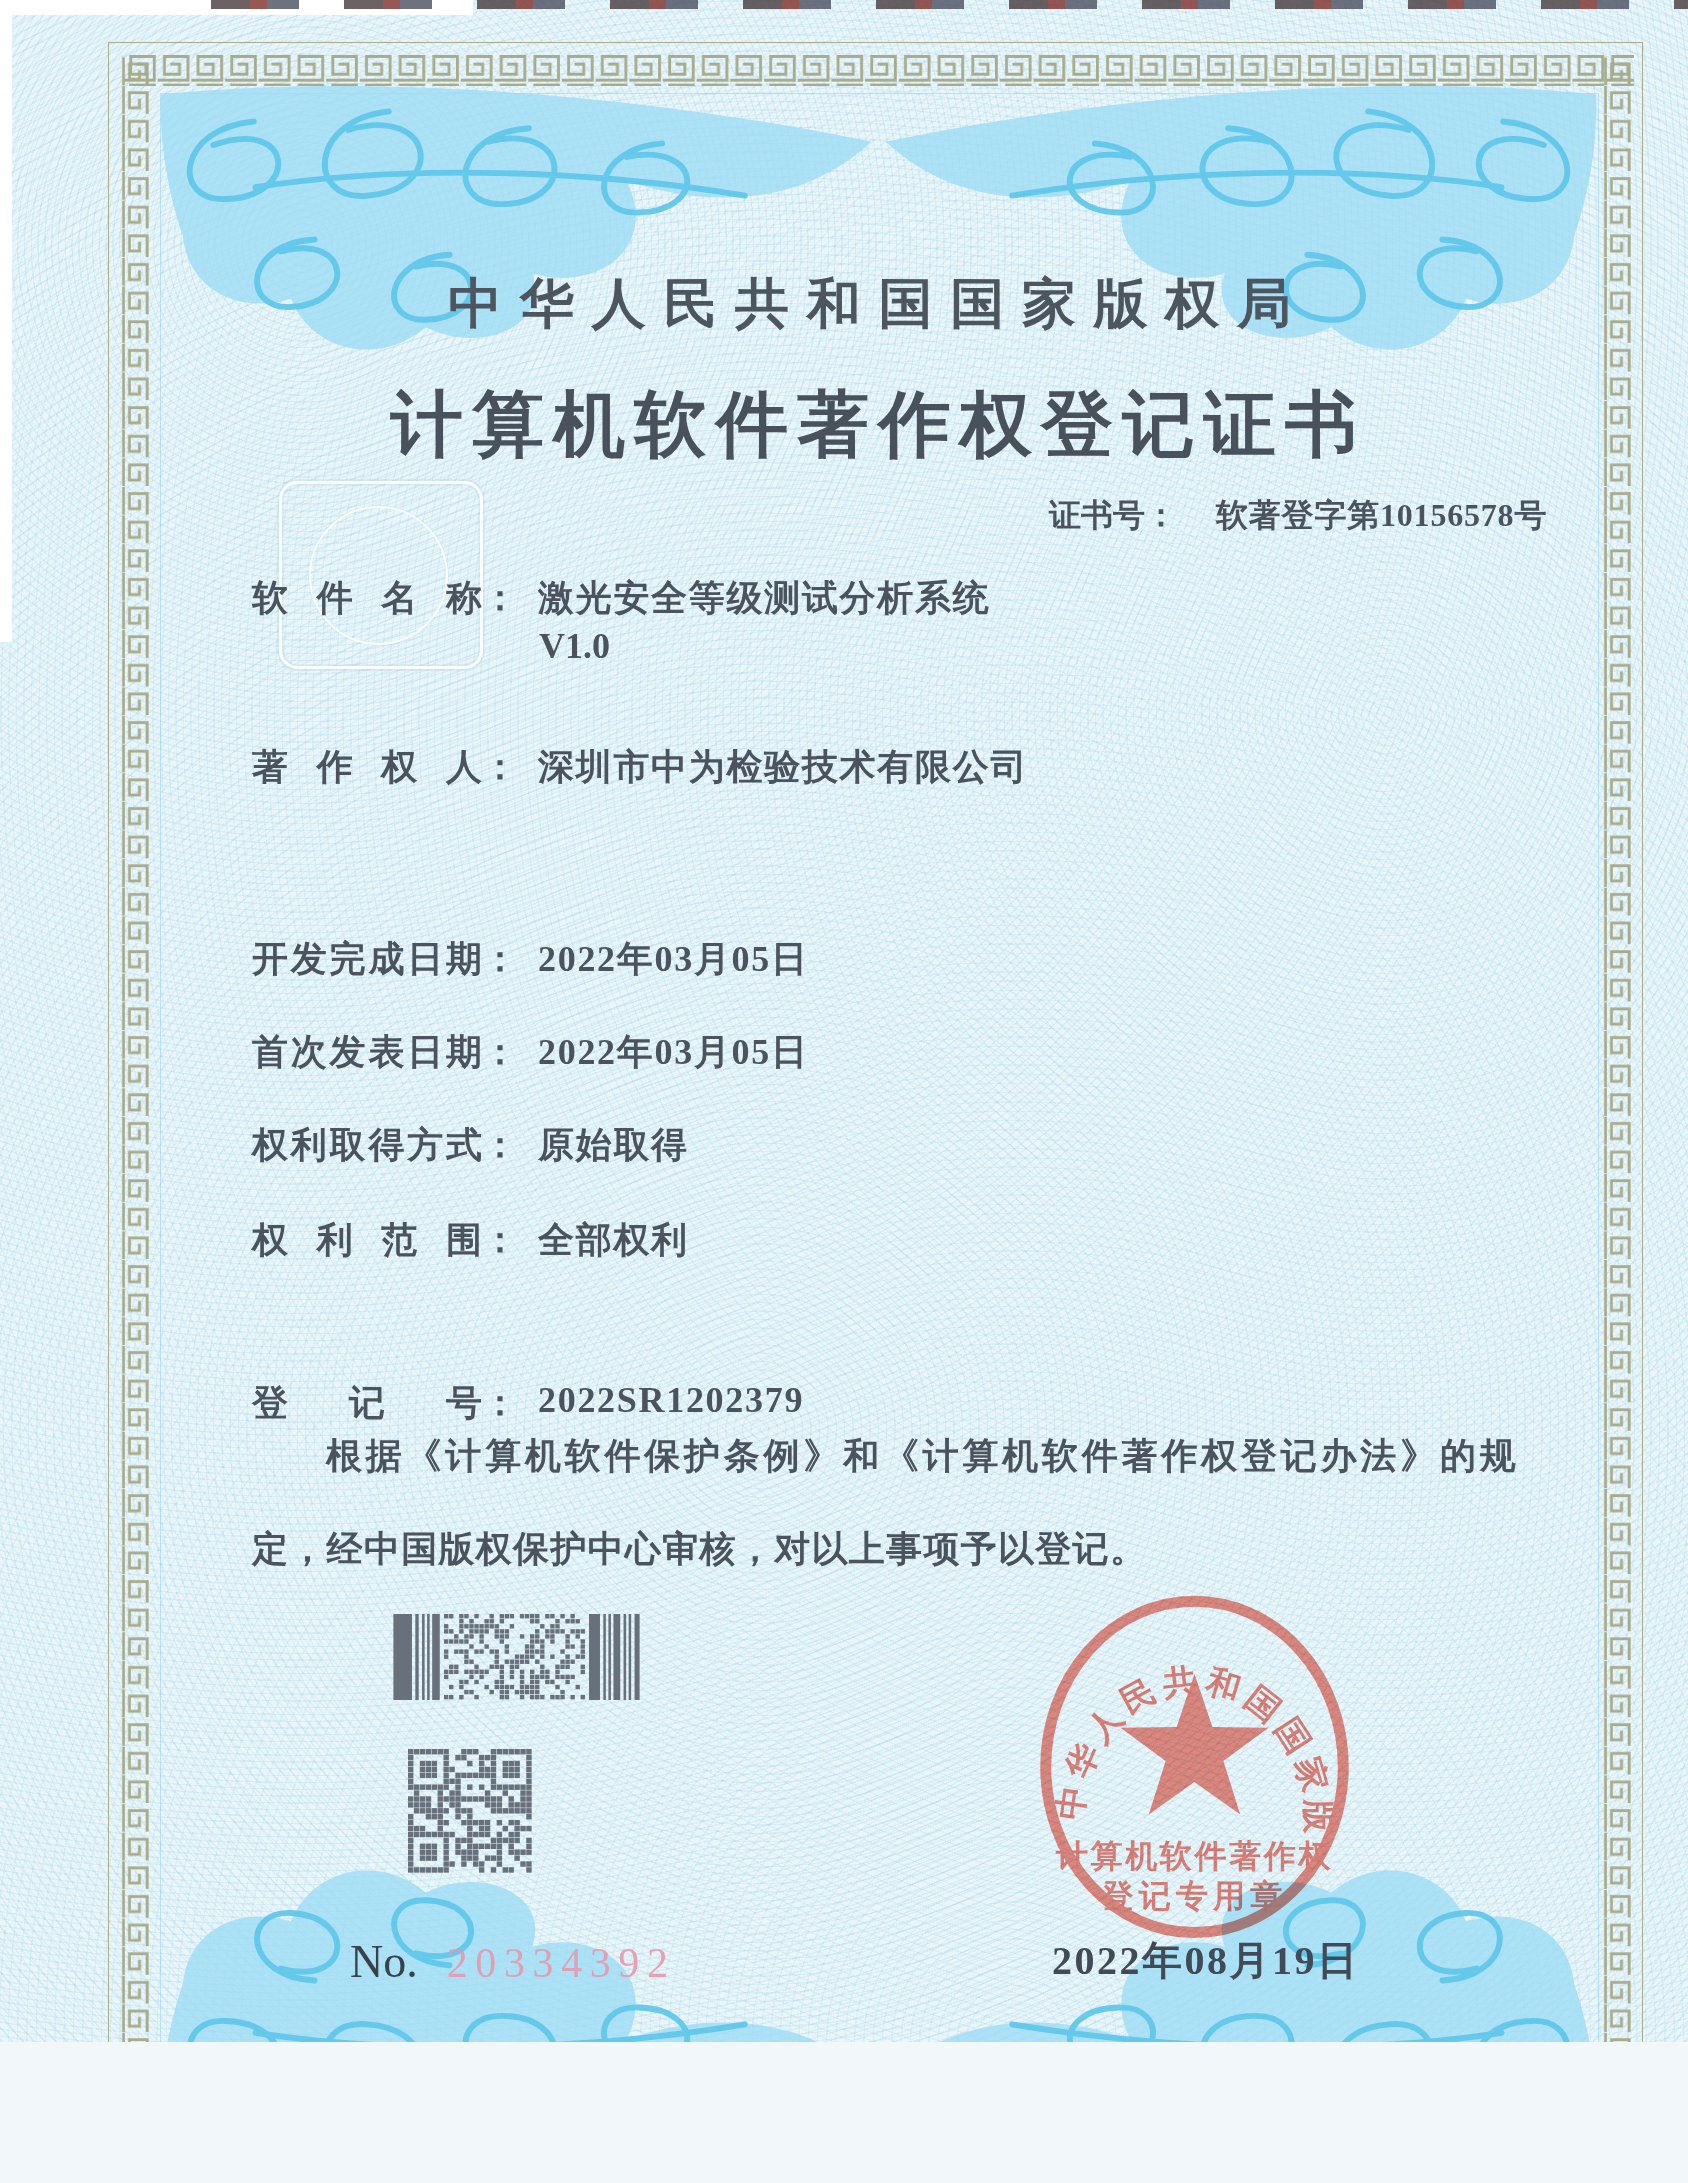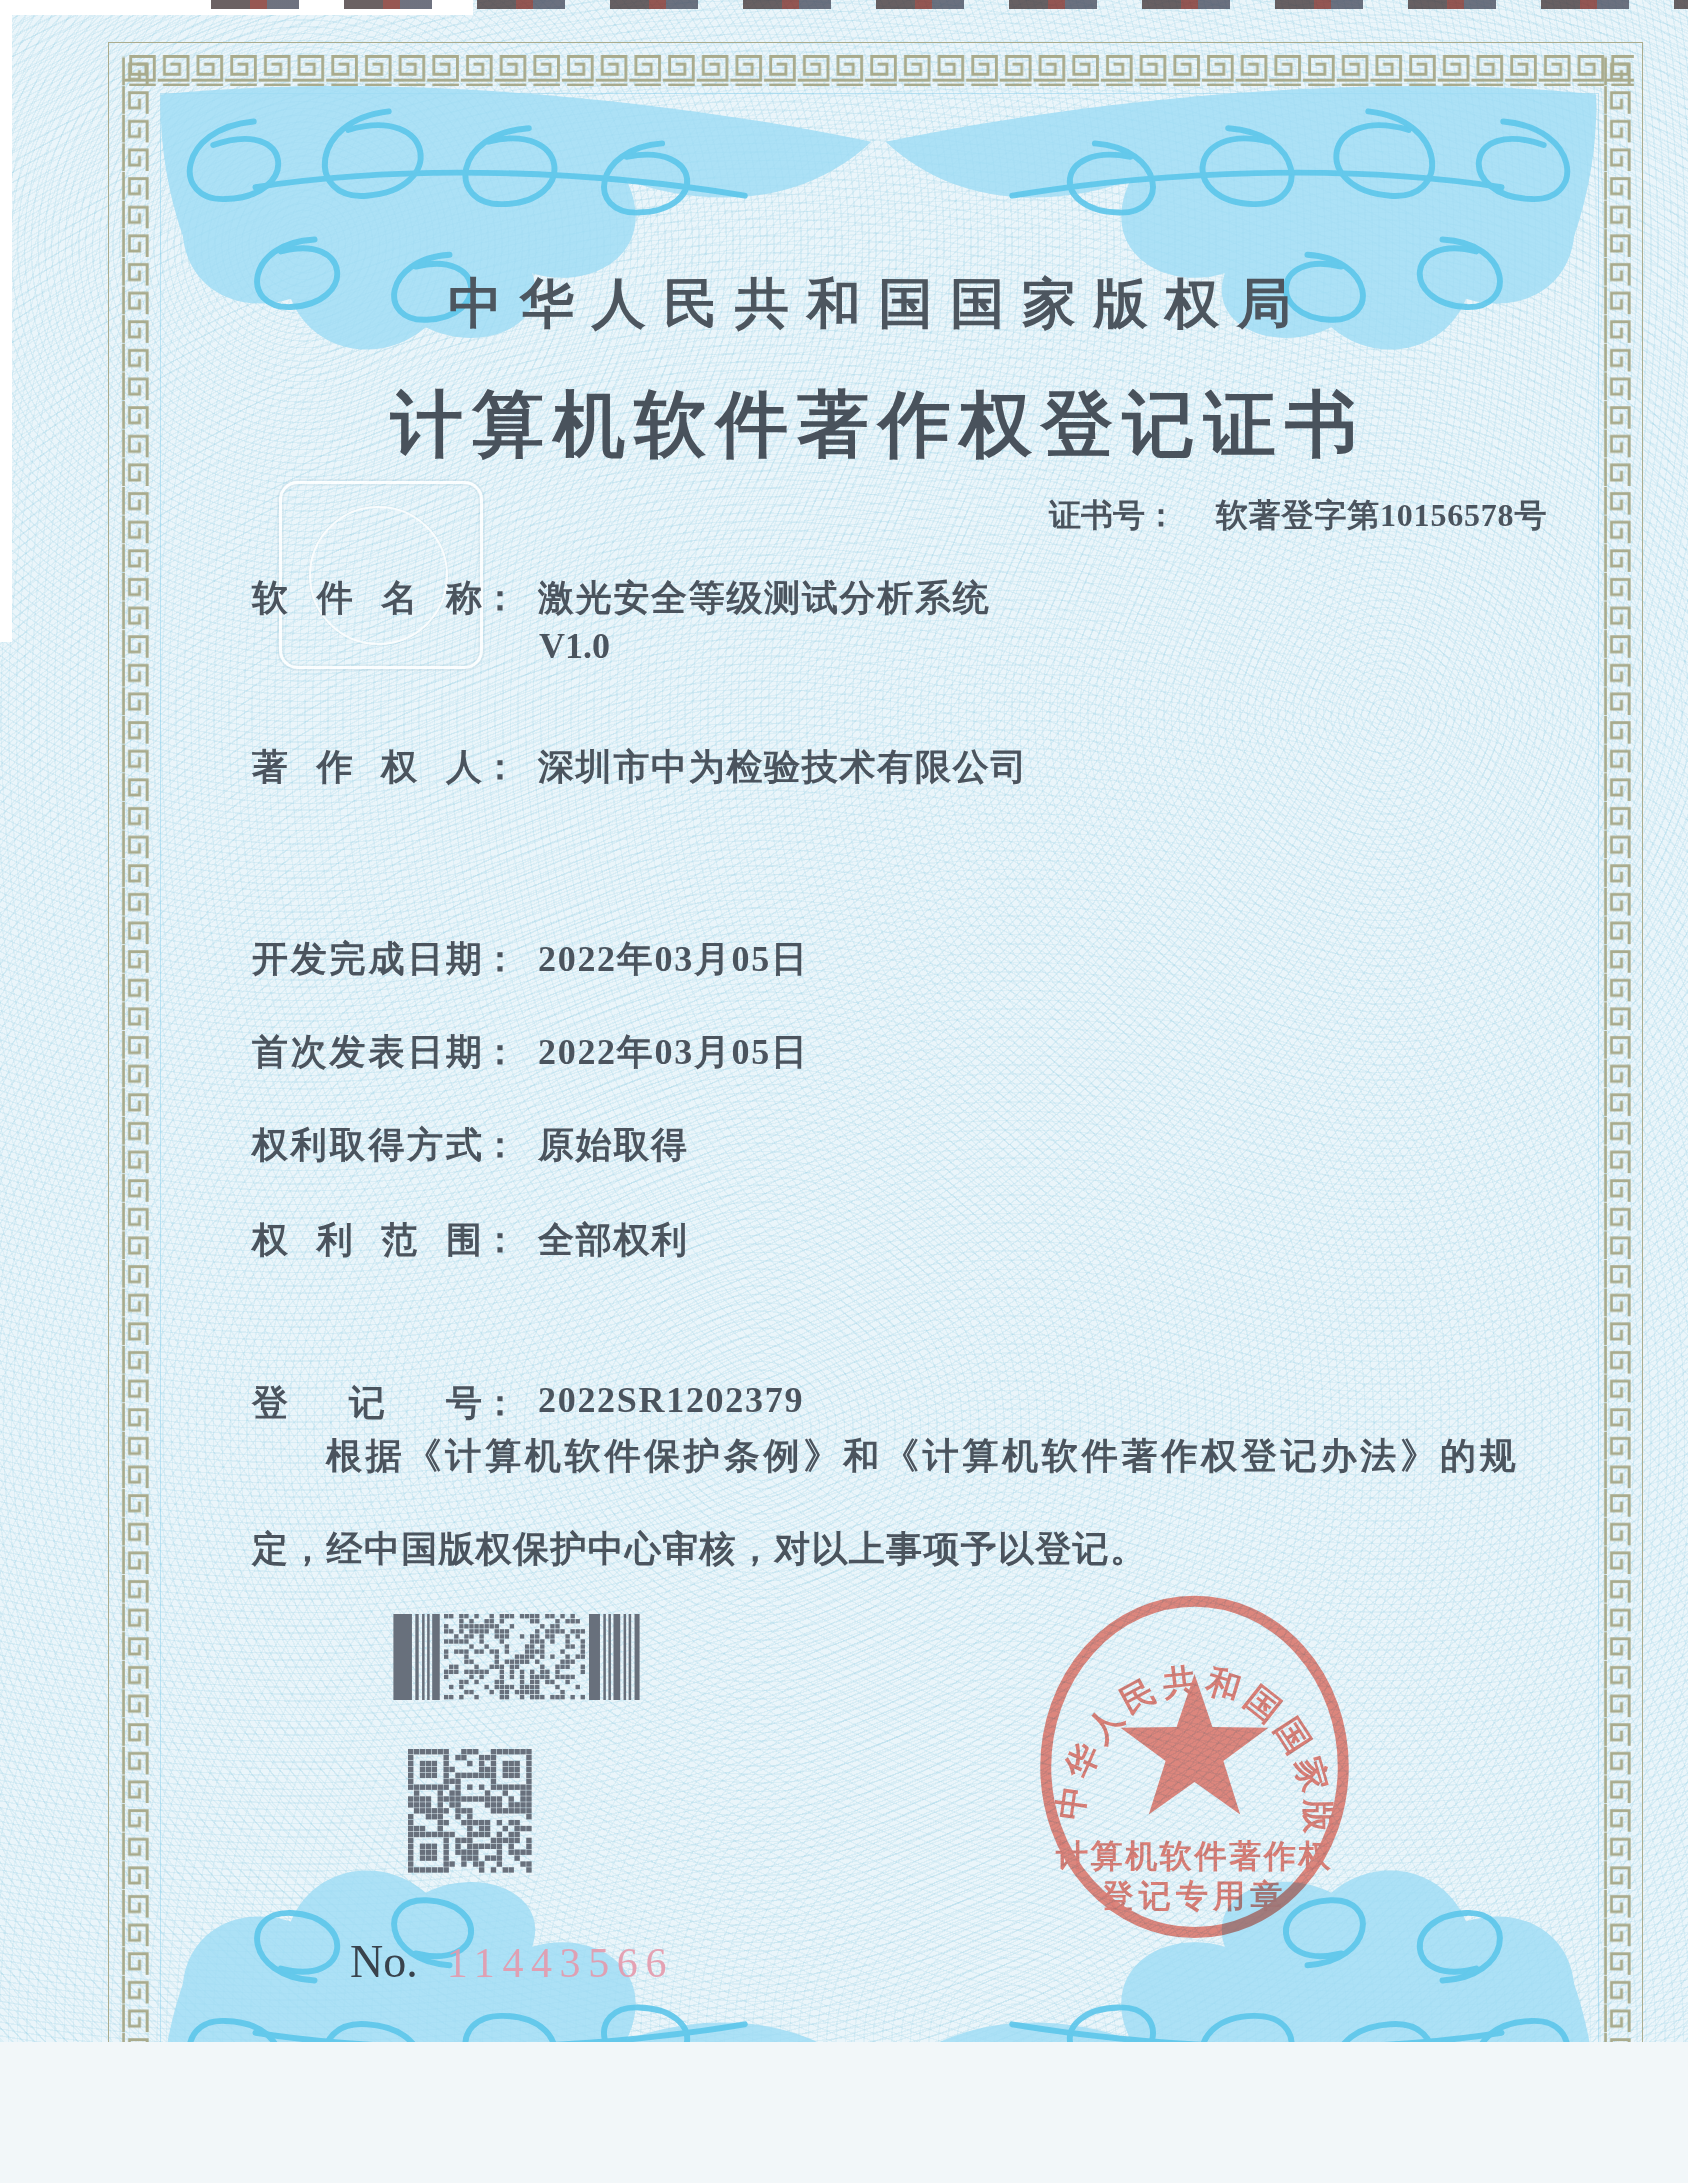--- a/index.html
+++ b/index.html
@@ -724,19 +724,20 @@
     </defs>
     <ellipse cx="210" cy="214" rx="176" ry="196" fill="none" stroke="#ee7a6e" stroke-width="13" opacity="0.95"></ellipse>
     <polygon fill="#ee7a6e" opacity="0.95" points="210,104 231.2,166.9 297.5,167.6 244.2,207.1 264.1,270.4 210,232 155.9,270.4 175.8,207.1 122.5,167.6 188.8,166.9"></polygon>
     <text font-size="40" font-weight="bold" fill="#ee7a6e" letter-spacing="7">
       <textPath href="#sealArc">中华人民共和国国家版权局</textPath>
     </text>
     <text x="210" y="332" text-anchor="middle" font-size="38" font-weight="bold" fill="#ee7a6e" letter-spacing="3">计算机软件著作权</text>
     <text x="210" y="380" text-anchor="middle" font-size="38" font-weight="bold" fill="#ee7a6e" letter-spacing="6">登记专用章</text>
   </svg>
 
+  <div class="issue-date">2022年08月19日</div>
 
   <div class="serial">
-    <span>No.</span><span class="num">11443566</span>
+    <span>No.</span><span class="num">20334392</span>
   </div>
 
 </div>
 
 
 </body></html>

